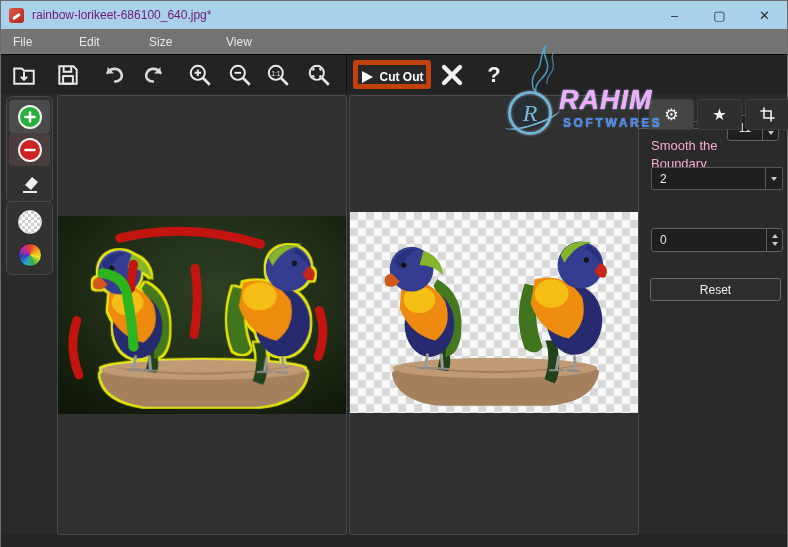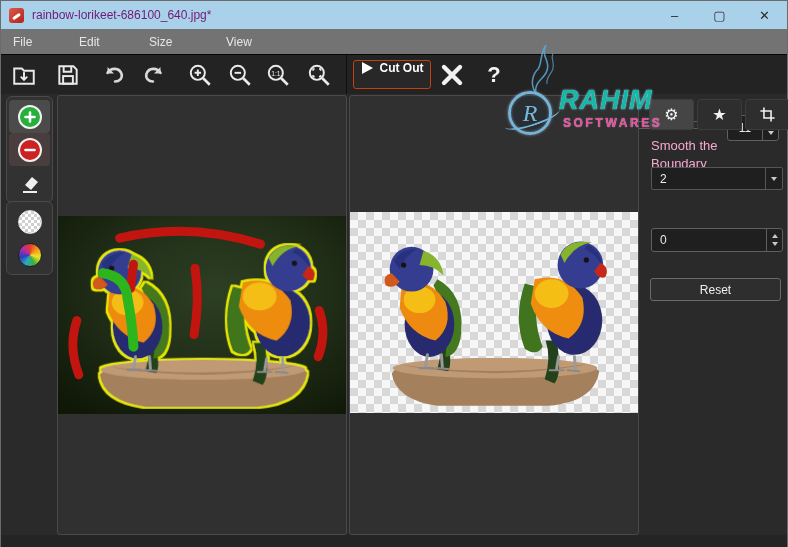--- a/index.html
+++ b/index.html
@@ -15,21 +15,21 @@
   .win-btn { width:45px; height:28px; display:flex; align-items:center; justify-content:center; font-size:13px; color:#2b2b2b; cursor:default; }
 
   
   .menubar { position:absolute; left:0; top:28px; width:100%; height:26px; background:#737373; border-bottom:1px solid #060606; }
   .menu-item { position:absolute; top:0; height:26px; line-height:26px; color:#e6e6e6; font-size:12px; padding:0 6px; }
 
   
   .toolbar { position:absolute; left:0; top:54px; width:100%; height:39px; background:#232323; }
   .tb-icon { position:absolute; top:5px; width:30px; height:30px; display:flex; align-items:center; justify-content:center; }
   .tb-sep { position:absolute; top:0; width:1px; height:39px; background:#0e0e0e; }
-  .cutout-btn { position:absolute; left:352px; top:5px; width:78px; height:29px; border:1px solid #c2410c; border-radius:3px; background:#282828; display:flex; align-items:flex-start; justify-content:center; gap:6px; }
+  .cutout-btn { position:absolute; left:352px; top:5px; width:78px; height:29px; border:5px solid #c2410c; border-radius:3px; background:#282828; display:flex; align-items:flex-end; justify-content:center; gap:6px; }
   .cutout-label { color:#fff; font-size:12px; font-weight:bold; }
   .marker-label { position:absolute; left:516px; top:56px; width:50px; font-size:11px; line-height:1.1; color:#fff; text-align:center; }
   .slider { position:absolute; left:573px; top:66px; width:150px; height:8px; border:1px solid #5d5d5d; border-radius:4px; background:#2c2c2c; }
   .slider-handle { position:absolute; left:-6px; top:-7px; width:10px; height:21px; background:#717171; border:1px solid #3a3a3a; border-radius:2px; }
   .spinbox { position:absolute; display:flex; background:#1f1f1f; border:1px solid #5f5f5f; border-radius:3px; color:#e8e8e8; }
   .spin-val { flex:1; display:flex; align-items:center; padding-left:8px; font-size:12px; }
   .spin-val.centered { justify-content:center; padding-left:0; }
   .spin-arrows { width:16px; border-left:1px solid #5f5f5f; display:flex; flex-direction:column; align-items:center; justify-content:space-evenly; }
   .arr-up { width:0; height:0; border-left:3.5px solid transparent; border-right:3.5px solid transparent; border-bottom:4.5px solid #c9c9c9; }
   .arr-dn { width:0; height:0; border-left:3.5px solid transparent; border-right:3.5px solid transparent; border-top:4.5px solid #c9c9c9; }
@@ -71,22 +71,22 @@
   .dd-arrow-cell { width:17px; border-left:1px solid #565656; display:flex; align-items:center; justify-content:center; }
   .offset-spin { left:4px; top:133px; width:132px; height:24px; }
   .reset-btn { position:absolute; left:3px; top:183px; width:131px; height:23px; border:1px solid #6a6a6a; border-radius:3px; background:#2e2e2e; color:#eee; font-size:12px; display:flex; align-items:center; justify-content:center; }
 
   
   .watermark { position:absolute; left:505px; top:44px; width:180px; height:96px; z-index:50; pointer-events:none; }
   .wm-flame { position:absolute; left:20px; top:0px; }
   .wm-logo { position:absolute; left:2px; top:46px; width:44px; height:44px; border:3px solid #74b4d8; border-radius:50%; display:flex; align-items:center; justify-content:center;
      font-family:"Liberation Serif", serif; font-style:italic; color:#79b8da; font-size:24px; box-shadow:0 0 3px rgba(220,240,255,.5), inset 0 0 3px rgba(220,240,255,.4); background:rgba(20,40,55,.25);}
   .wm-logo::after { content:""; position:absolute; left:-8px; top:16px; width:58px; height:14px; border-bottom:2px solid #74b4d8; border-radius:50%; transform:rotate(-18deg); }
-  .wm-title { position:absolute; left:53px; top:40px; font-size:27px; font-weight:bold; font-style:italic; color:#14b8a6; letter-spacing:1px; text-shadow:0 0 1px #d8eefb,0 0 3px rgba(150,210,245,.6); }
-  .wm-sub { position:absolute; left:57px; top:71px; font-size:12px; font-weight:bold; letter-spacing:2.6px; color:#ec4899; text-shadow:0 0 1px #d8eefb; }
+  .wm-title { position:absolute; left:53px; top:40px; font-size:27px; font-weight:bold; font-style:italic; color:#f0abfc; letter-spacing:1px; text-shadow:0 0 1px #d8eefb,0 0 3px rgba(150,210,245,.6); }
+  .wm-sub { position:absolute; left:57px; top:71px; font-size:12px; font-weight:bold; letter-spacing:2.6px; color:#3b82f6; text-shadow:0 0 1px #d8eefb; }
 
   .bottom-strip { position:absolute; left:0; top:534px; width:100%; height:13px; background:#242424; }
   svg.icon { display:block; }
 </style>
 </head>
 <body>
 
 <svg width="0" height="0" style="position:absolute" aria-hidden="true">
   <defs>
     <radialGradient id="pbg" cx="55%" cy="38%" r="78%">

